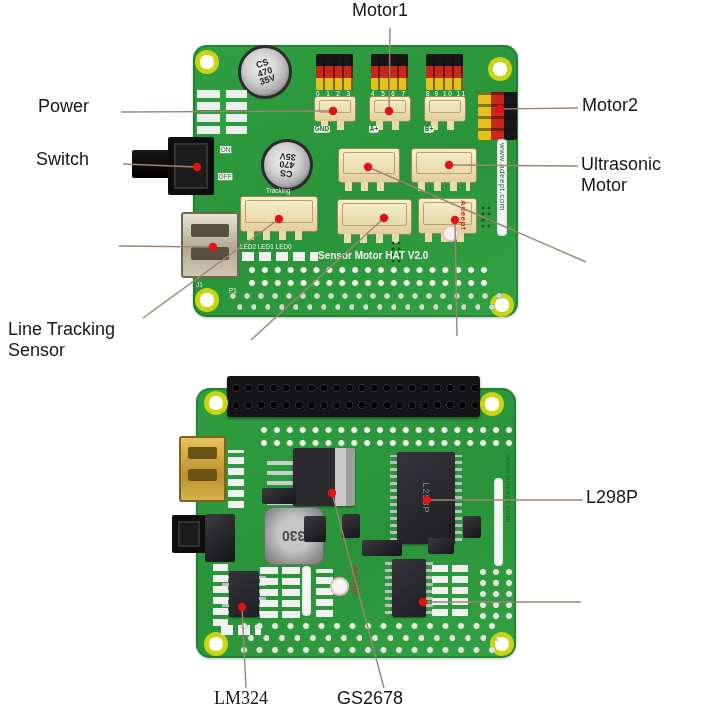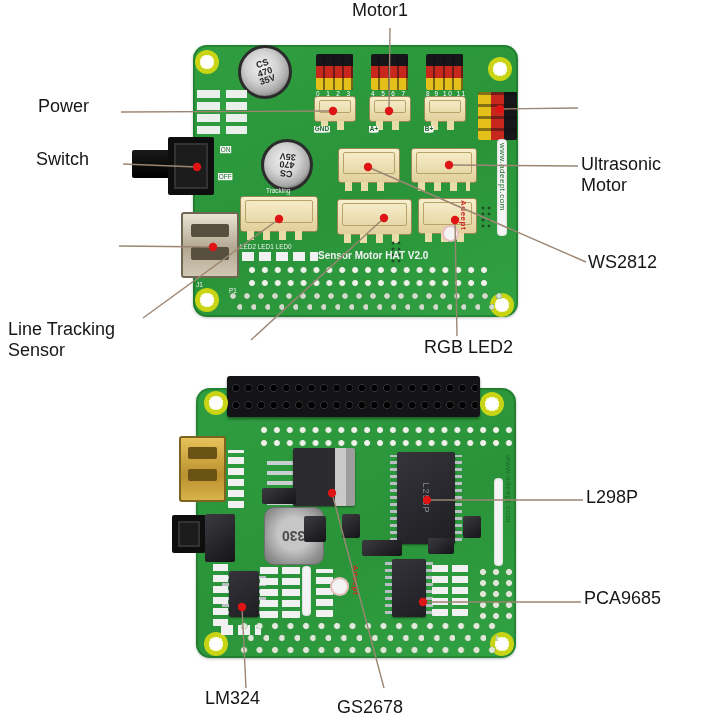--- a/index.html
+++ b/index.html
@@ -268,21 +268,19 @@
       <circle cx="242" cy="607" r="4.2"></circle>
       <circle cx="332" cy="493" r="4.2"></circle>
     </g>
   </svg>
 
   <div class="lbl" style="left:352px;top:0px;">Motor1</div>
   <div class="lbl" style="left:36px;top:149px;">Switch</div>
   <div class="lbl" style="left:38px;top:96px;">Power</div>
   <div class="lbl" style="left:8px;top:319px;">Line Tracking
 Sensor</div>
-  <div class="lbl" style="left:424px;top:337px;">RGB LED2</div>
+  <div class="lbl" style="left:582px;top:95px;">Motor2</div>
   <div class="lbl" style="left:581px;top:154px;">Ultrasonic
 Motor</div>
-  <div class="lbl" style="left:588px;top:252px;">WS2812</div>
   <div class="lbl" style="left:586px;top:487px;">L298P</div>
-  <div class="lbl" style="left:584px;top:588px;">PCA9685</div>
-  <div class="lbl" style="left:205px;top:688px;">LM324</div>
-  <div class="lbl" style="left:337px;top:688px;margin-top:9px;">GS2678</div>
+  <div class="lbl" style="left:214px;top:688px;font-family:Liberation Serif, serif;">LM324</div>
+  <div class="lbl" style="left:337px;top:688px;">GS2678</div>
 </div>
 
 </body></html>

